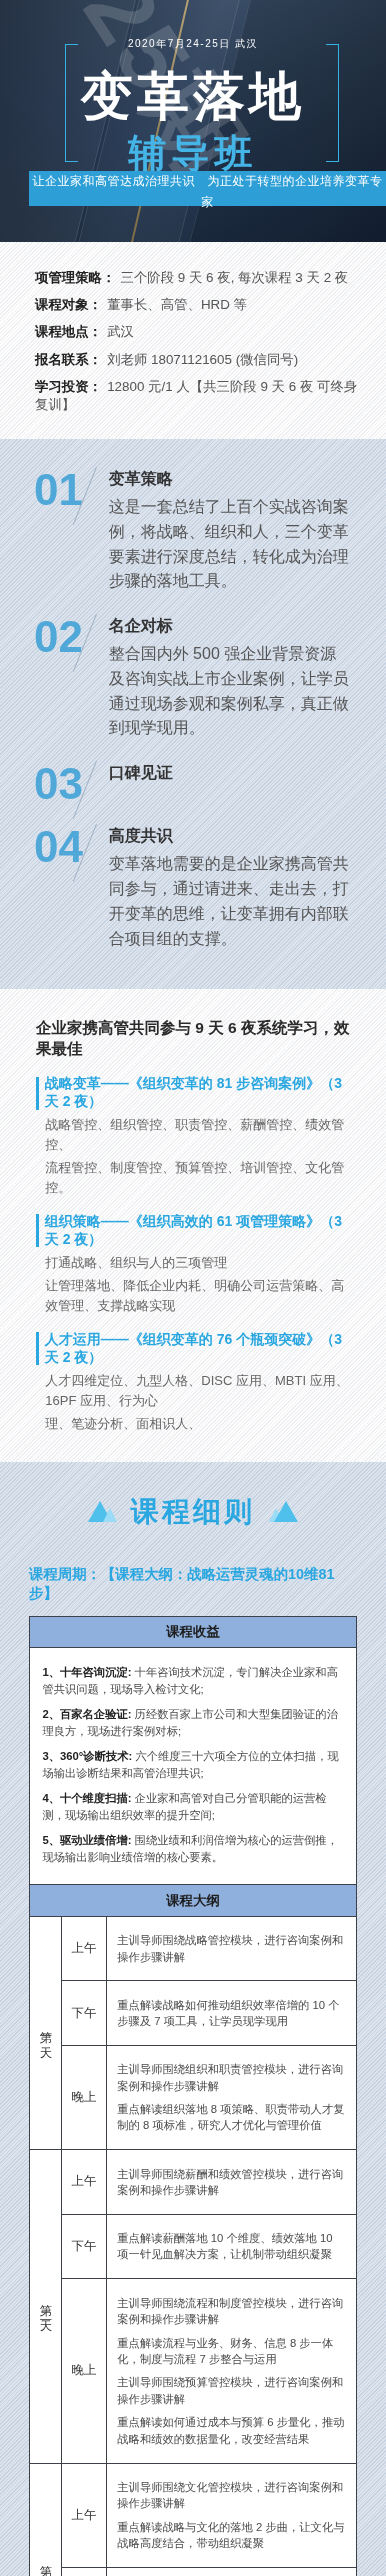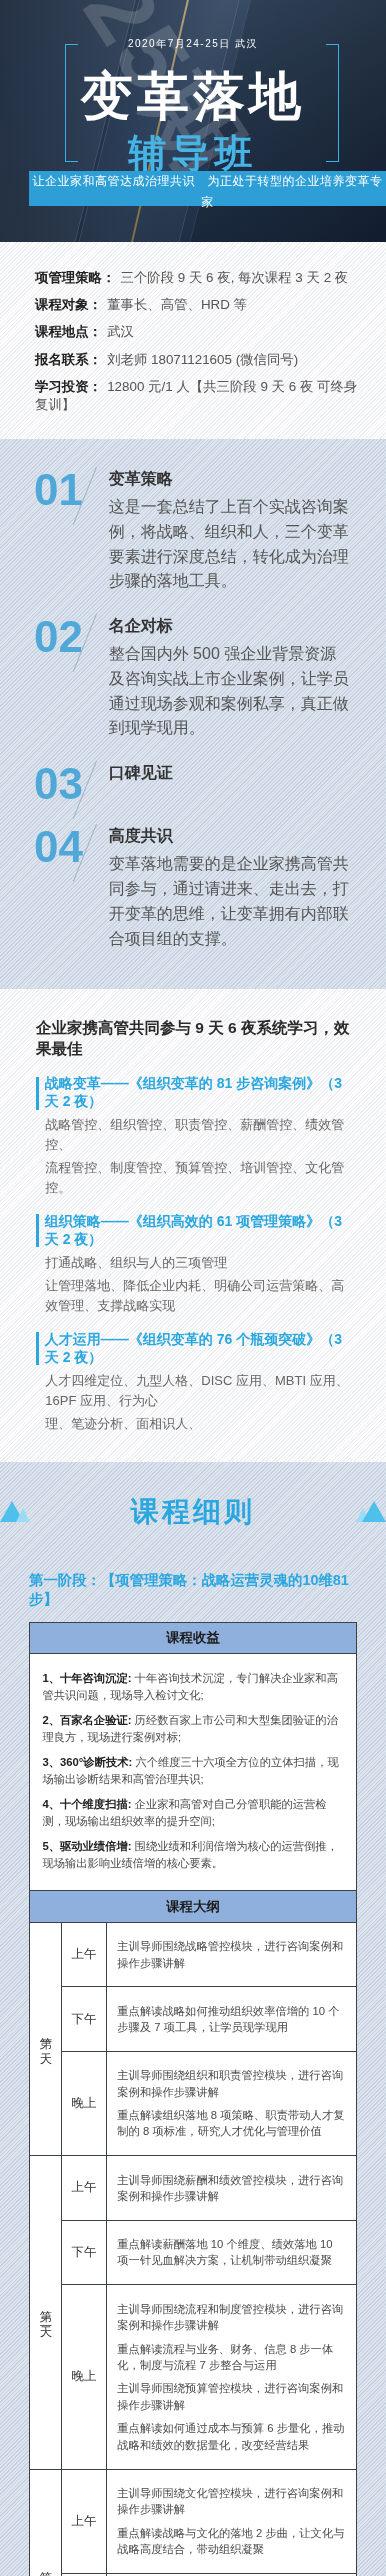--- a/index.html
+++ b/index.html
@@ -70,21 +70,21 @@
 
   
   .overview { padding:29px 0 28px; }
   .ov-heading { font-size:15.5px; font-weight:800; color:#2b2b2b; padding:0 36px; margin-bottom:8.2px; }
   .course { margin:15.5px 36px 0; }
   .c-title { font-size:14px; font-weight:800; color:#2aa7e0; position:relative; padding-left:8.8px; }
   .c-title::before { content:""; position:absolute; left:0; top:1.5px; bottom:1.5px; width:3.1px; background:#2aa7e0; }
   .c-line { font-size:13px; color:#666; line-height:1.5; margin:4.1px 0 0 9.3px; }
 
   
-  .sec-title { display:flex; align-items:center; justify-content:space-between; padding:31px 0 15px; }
+  .sec-title { display:flex; align-items:center; justify-content:center; padding:31px 0 9px; }
   .sec-title h2 { font-size:28px; font-weight:900; color:#2aa7e0; letter-spacing:3.1px; margin:0 13.4px; }
   .tris { display:flex; align-items:flex-end; }
   .tri { width:0; height:0; border-left:12.4px solid transparent; border-right:12.4px solid transparent;
     border-bottom:21.6px solid #4fc0ec; }
   .tri.small { border-left-width:7.7px; border-right-width:7.7px; border-bottom:14px solid #9adcf5; margin-left:-8.2px; }
   .tris.mirror { flex-direction:row-reverse; }
   .tris.mirror .tri.small { margin-left:0; margin-right:-8.2px; }
 
   
   .details { padding-bottom:34px; }
@@ -228,21 +228,21 @@
       <h2>课程细则</h2>
       <span class="tris mirror">
           <i class="tri"></i>
           <i class="tri small"></i>
         </span>
     </div>
 
     <div>
 
         <div class="stage">
-          <h3 class="stage-label">第一阶段：【项管理策略：战略运营灵魂的10维81步】</h3>
+          <h3 class="stage-label">课程周期：【课程大纲：战略运营灵魂的10维81步】</h3>
           <div class="ctable">
             <div class="t-head">课程收益</div>
             <div class="benefits">
 
                 <p class="benefit"><strong>1、十年咨询沉淀:</strong><span>十年咨询技术沉淀，专门解决企业家和高管共识问题，现场导入检讨文化;</span></p>
 
                 <p class="benefit"><strong>2、百家名企验证:</strong><span>历经数百家上市公司和大型集团验证的治理良方，现场进行案例对标;</span></p>
 
                 <p class="benefit"><strong>3、360°诊断技术:</strong><span>六个维度三十六项全方位的立体扫描，现场输出诊断结果和高管治理共识;</span></p>
 

